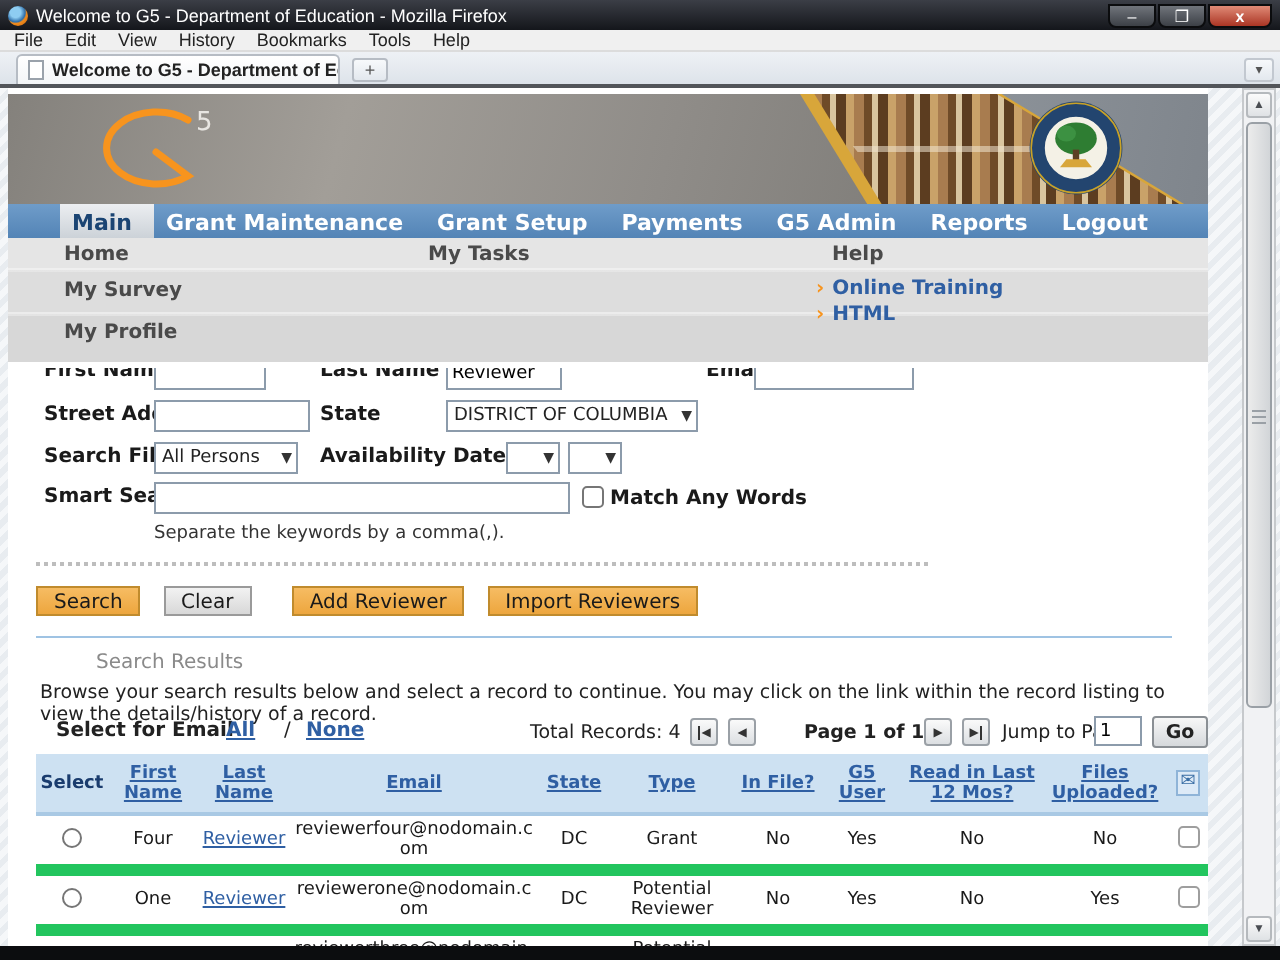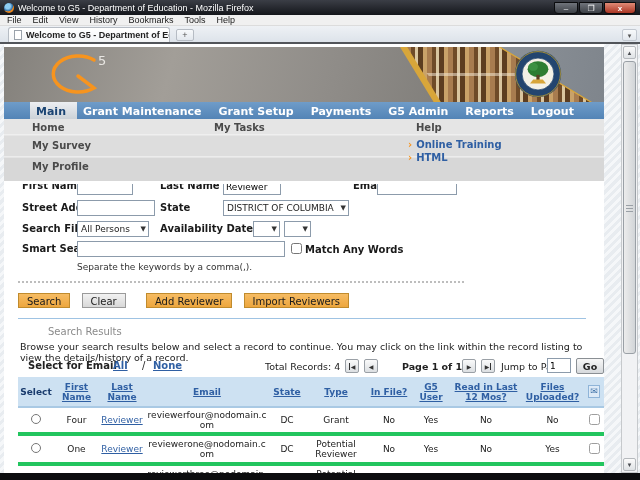--- a/index.html
+++ b/index.html
@@ -138,21 +138,21 @@
     border-radius:2px; background:linear-gradient(#f7f7f7,#d6d9dc); font-size:9.5px; text-align:center;
     line-height:15px; font-weight:bold; color:#222; }
 
   
   .gtable { position:absolute; left:14px; top:196px; width:586px; border-collapse:collapse; table-layout:fixed; }
   .gtable th { background:#cde1f2; font-size:9px; font-weight:bold; color:#2f5fa3;
     text-decoration:underline; text-align:center; vertical-align:middle; height:30px; padding:1px;
     border-bottom:2px solid #a9c9e4; }
   .gtable th.noline { text-decoration:none; color:#1a3c6e; }
   .gtable td { font-size:9px; text-align:center; vertical-align:middle; padding:2px 1px;
-    border-bottom:4px solid #22c55e; color:#1a1a1a; word-wrap:break-word; }
+    border-bottom:6px solid #22c55e; color:#1a1a1a; word-wrap:break-word; }
   .gtable a { color:#2f5fa3; text-decoration:underline; }
   .env { display:inline-block; border:1px solid #8fb4d8; background:#ddeaf7; color:#3a6ea5;
     font-size:9px; line-height:11px; padding:0 1px; }
   .gtable input[type="radio"] { width:10px; height:10px; }
   .gtable input[type="checkbox"] { width:11px; height:11px; opacity:.7; }
 
   .bottombar { position:absolute; left:0; bottom:0; width:640px; height:7px; background:#0c0d0f; }
 </style>
 </head>
 <body>

